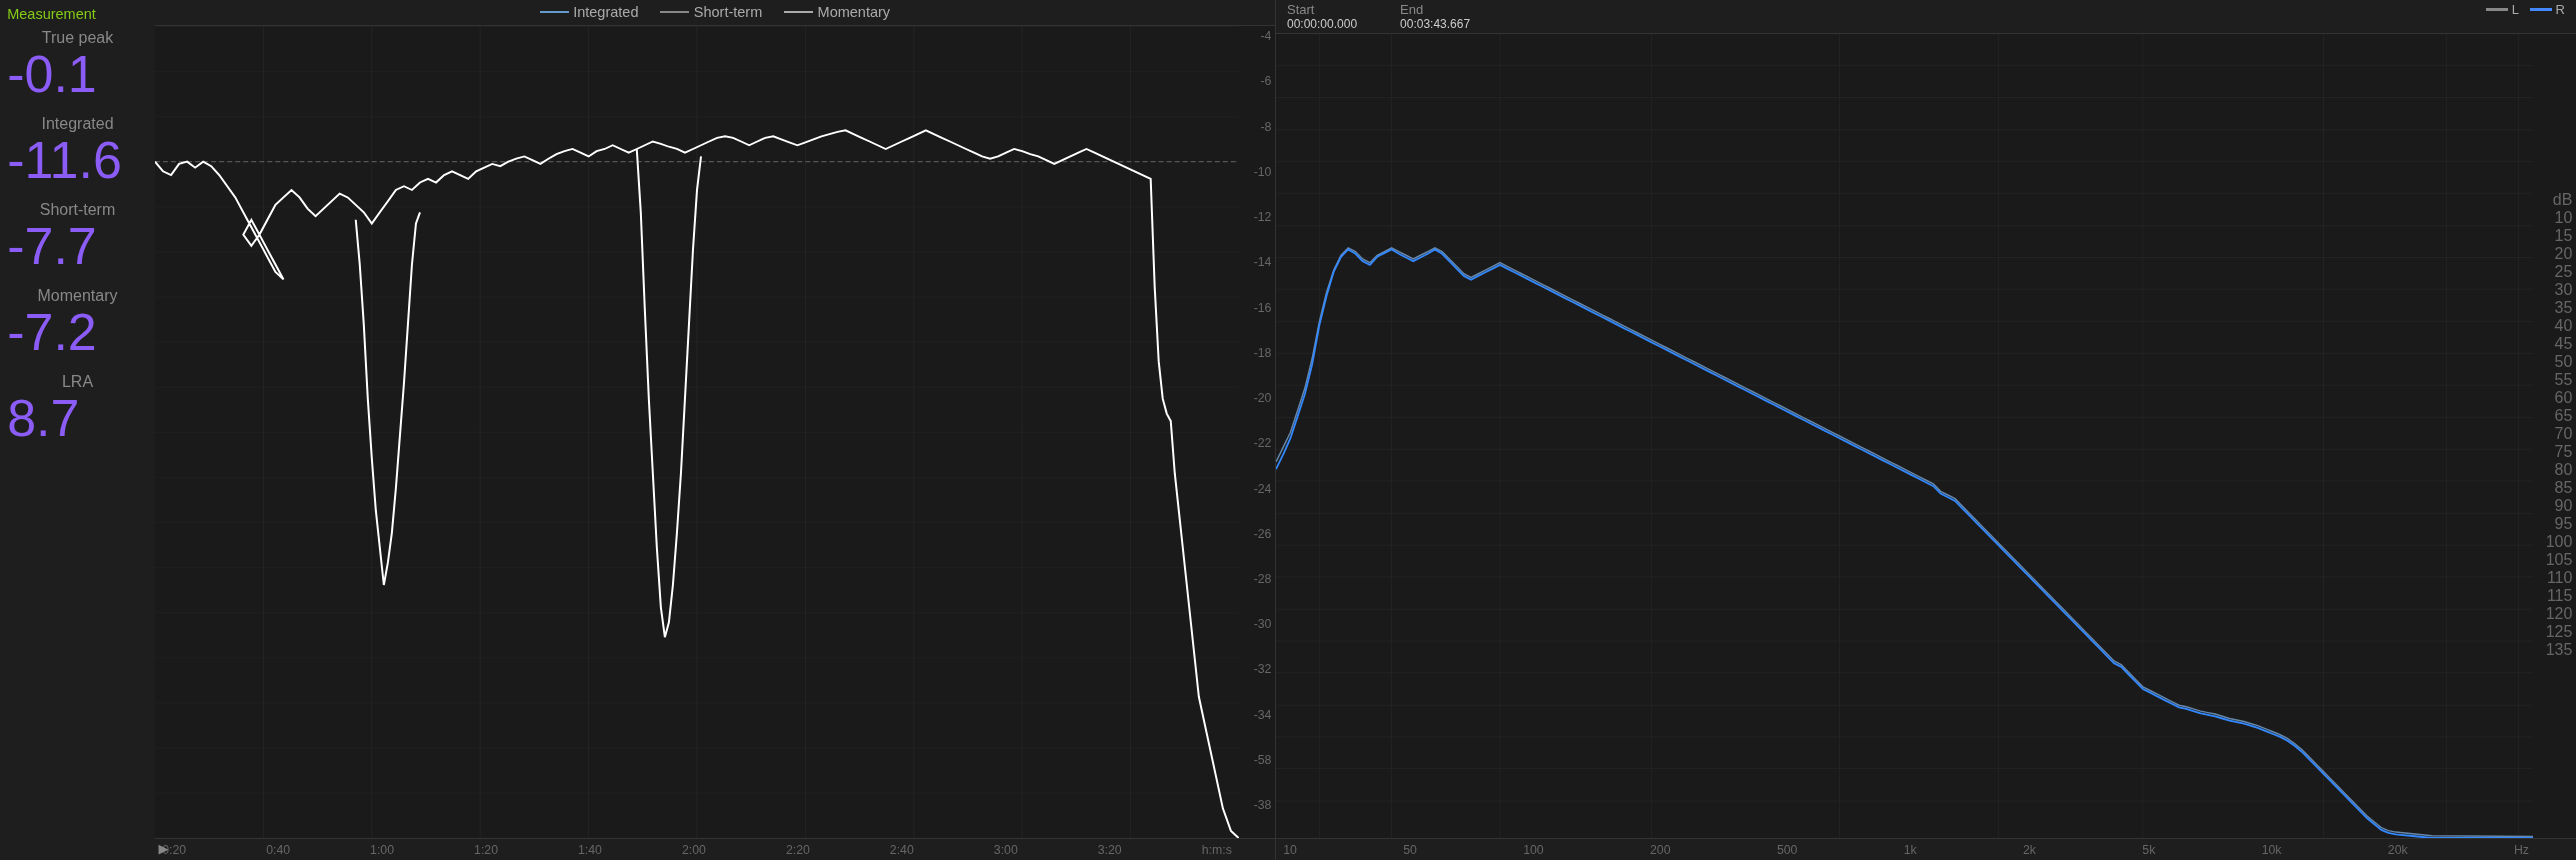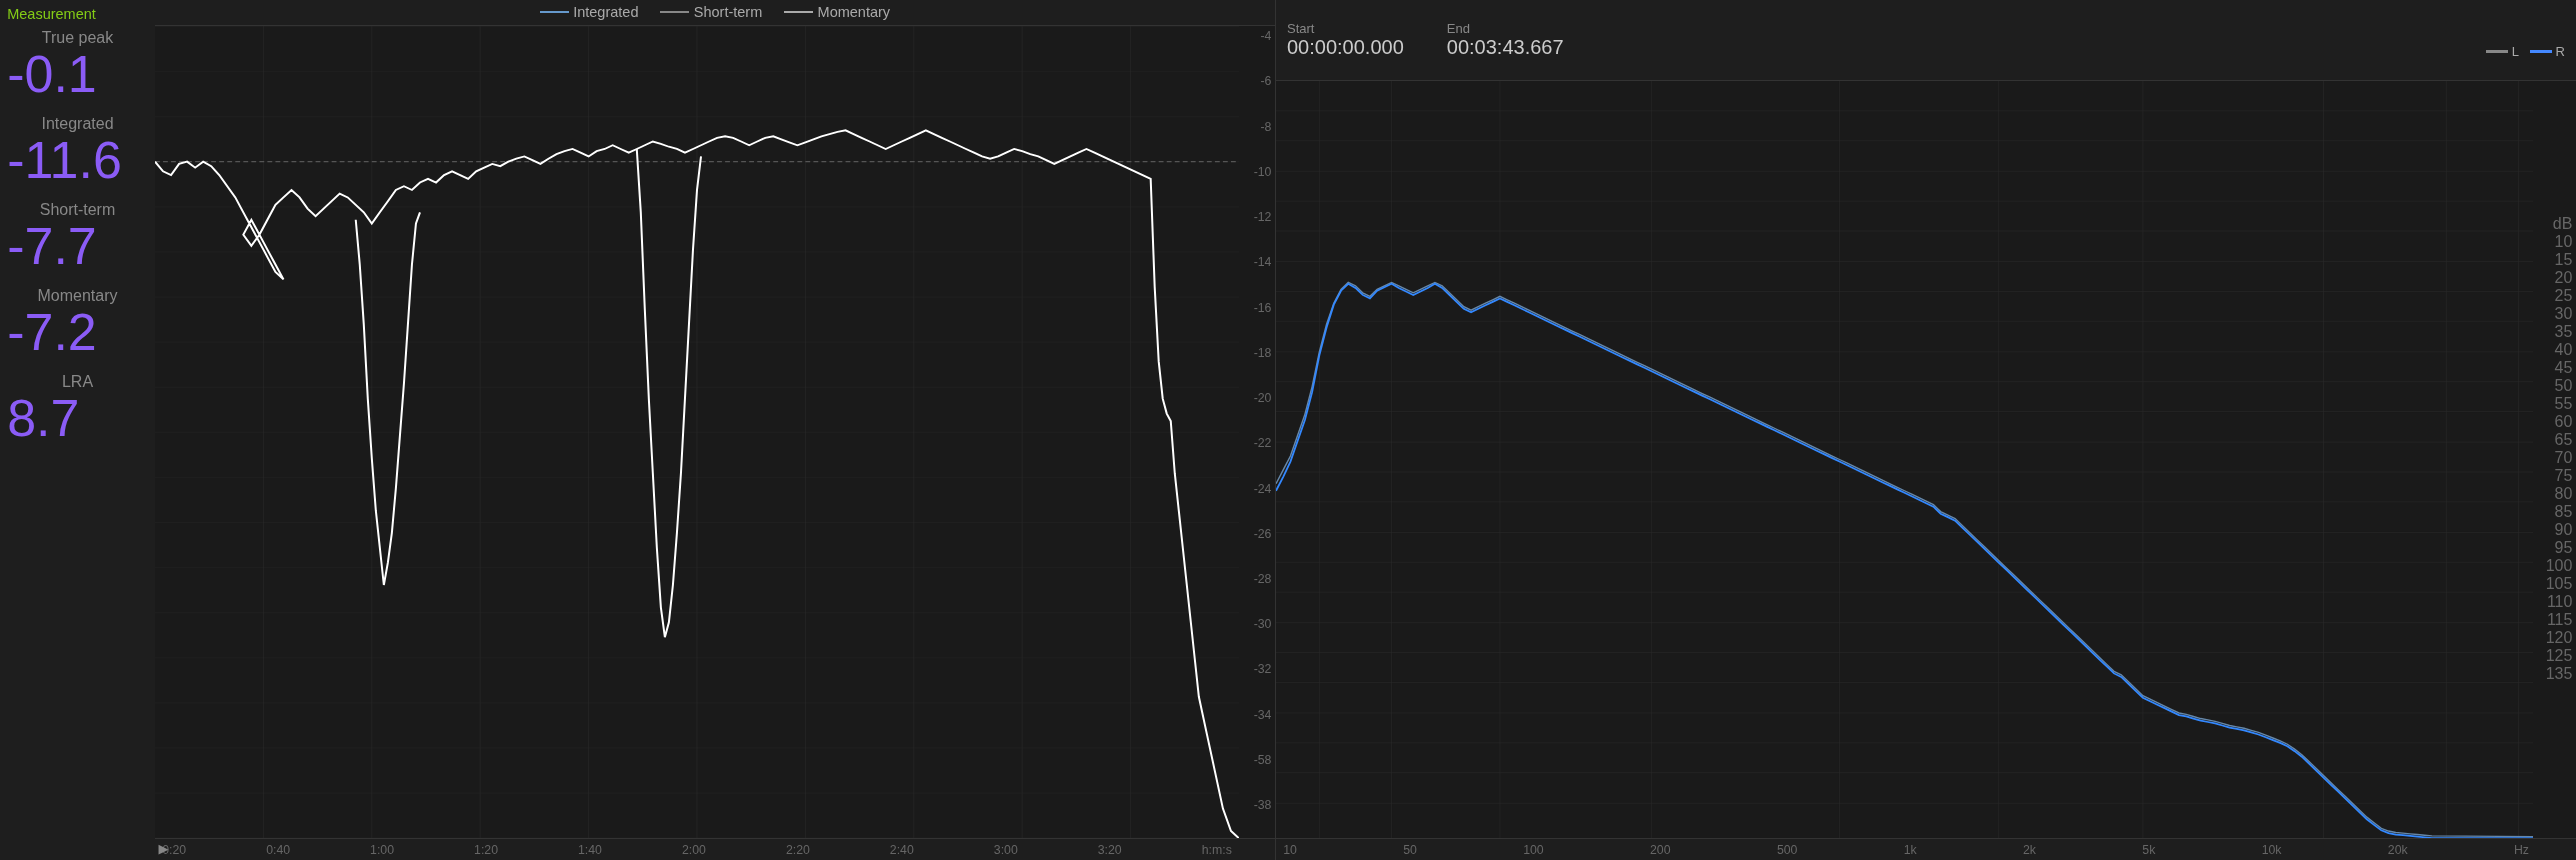--- a/index.html
+++ b/index.html
@@ -145,43 +145,43 @@
       width: 1301px;
       display: flex;
       flex-direction: column;
       background: #1e1e1e;
       flex-shrink: 0;
       border-left: 0.7px solid #333;
     }
 
     .freq-header {
       display: flex;
-      align-items: flex-end;
+      align-items: flex-start;
       justify-content: space-between;
-      padding: 21px 11px;
+      padding: 2px 11px;
       border-bottom: 0.7px solid #333;
     }
 
     .freq-time-info {
       display: flex;
       gap: 43px;
     }
 
     .time-block {
       display: flex;
       flex-direction: column;
     }
 
     .time-label {
       font-size: 13px;
       color: #888;
     }
 
     .time-value {
-      font-size: 20px;
+      font-size: 12px;
       color: #ccc;
     }
 
     .channel-legend {
       display: flex;
       gap: 11px;
       align-items: center;
     }
 
     .channel-indicator {

